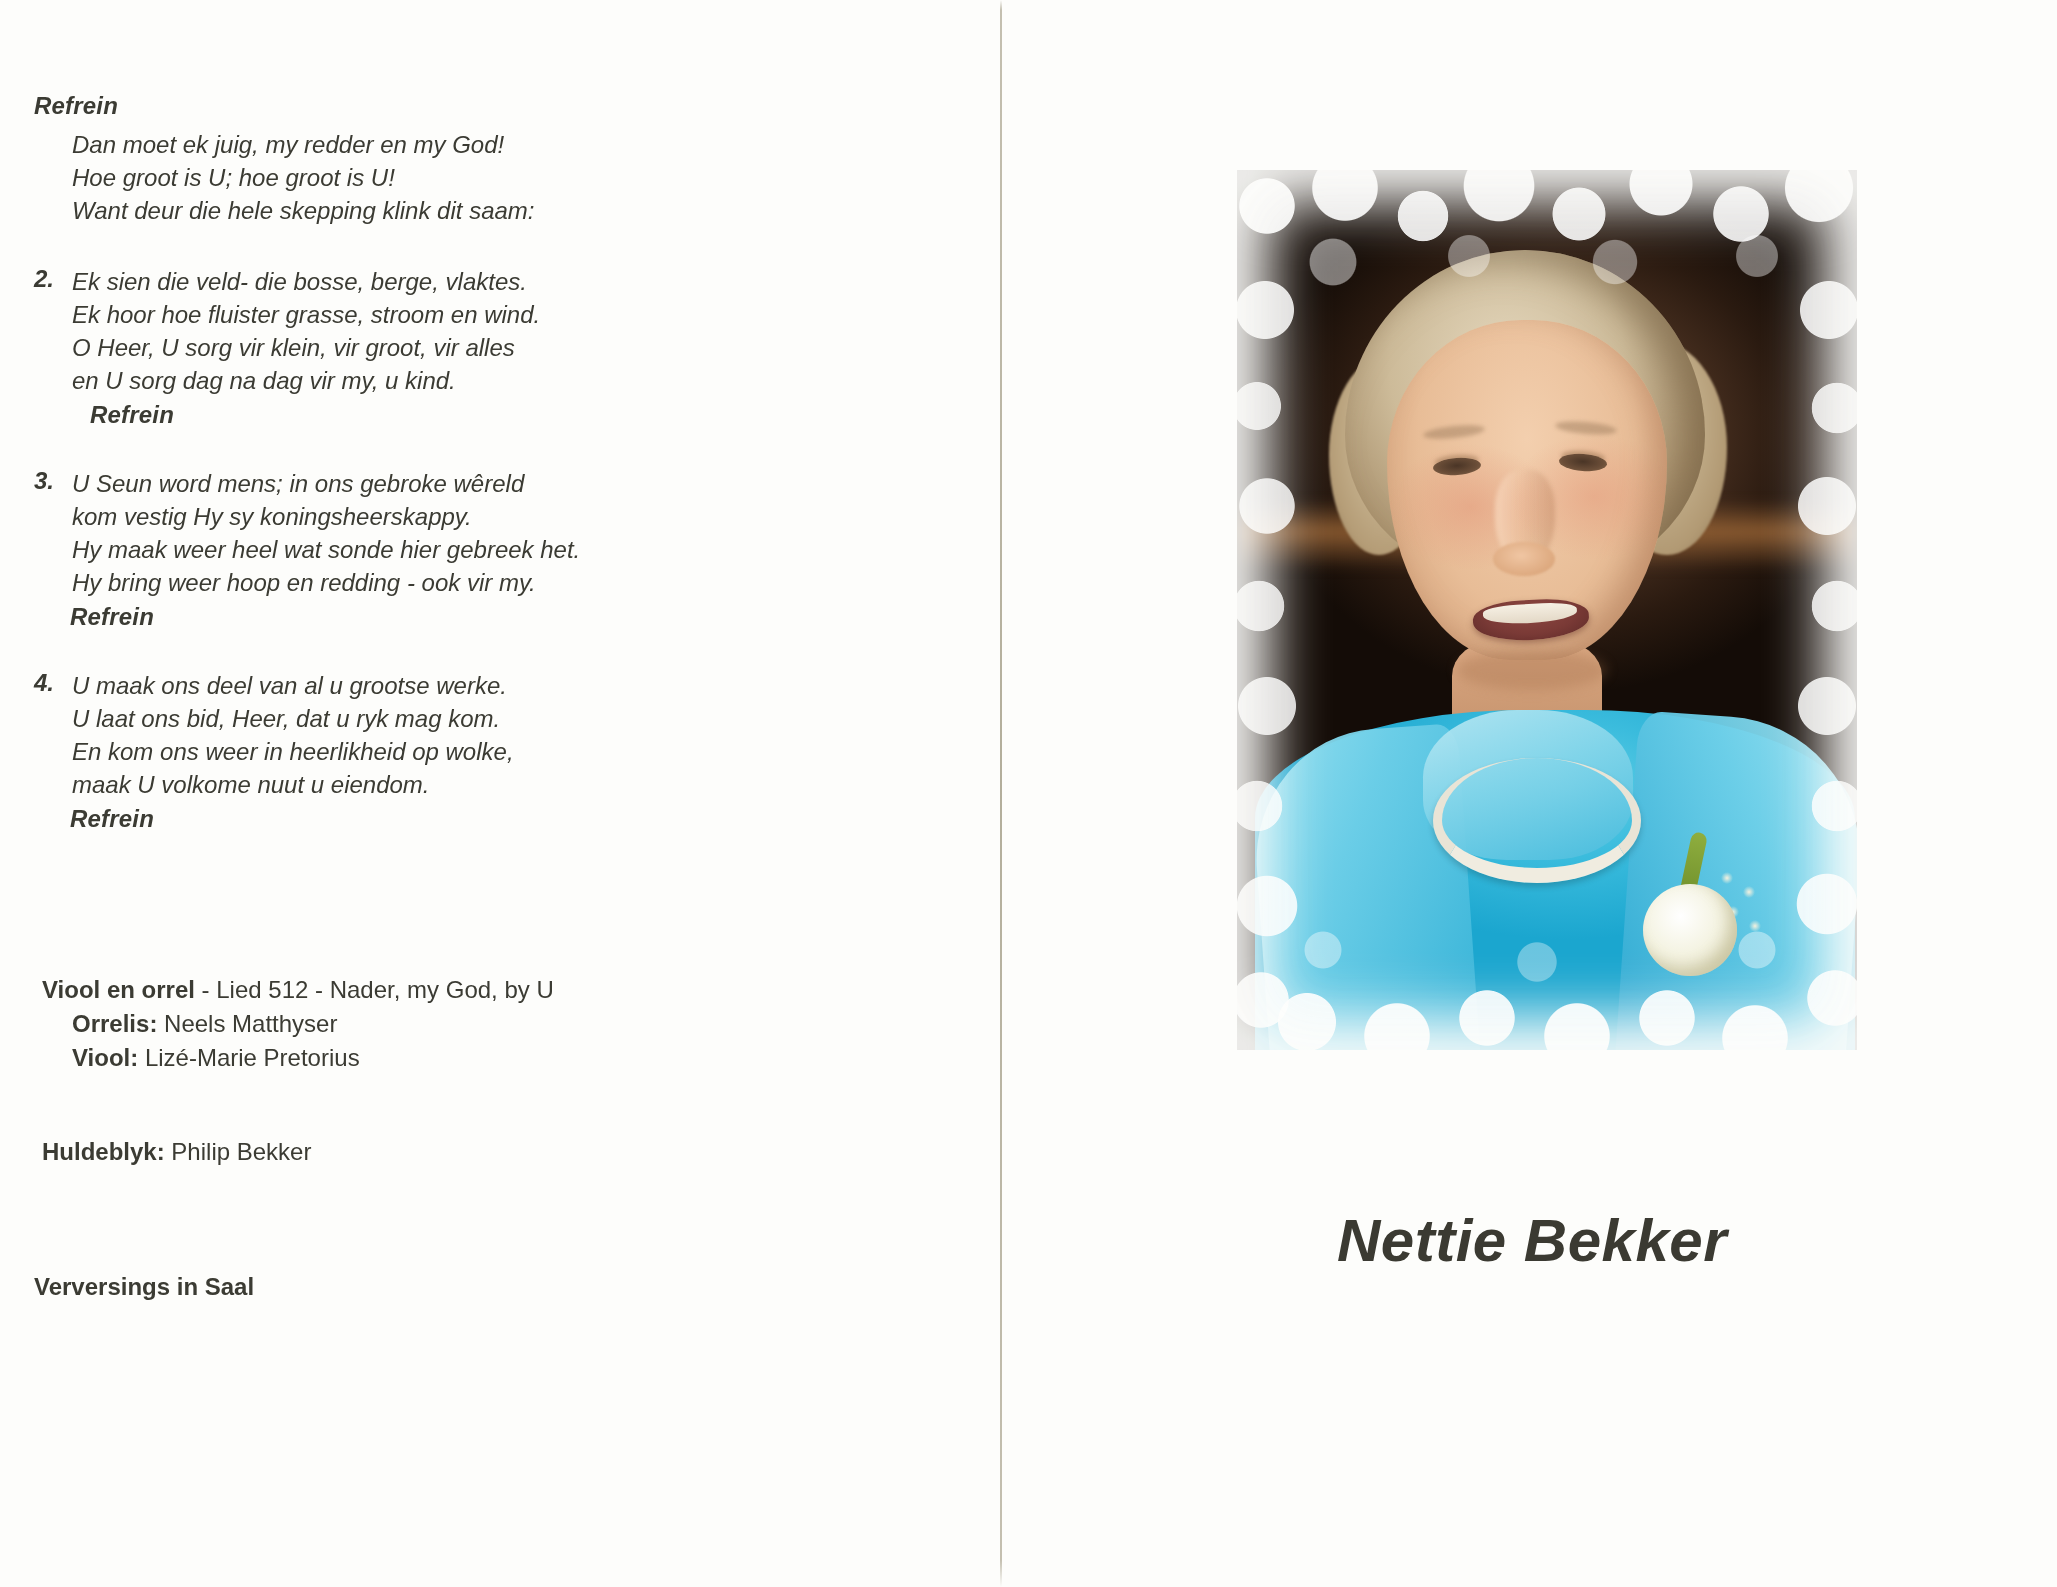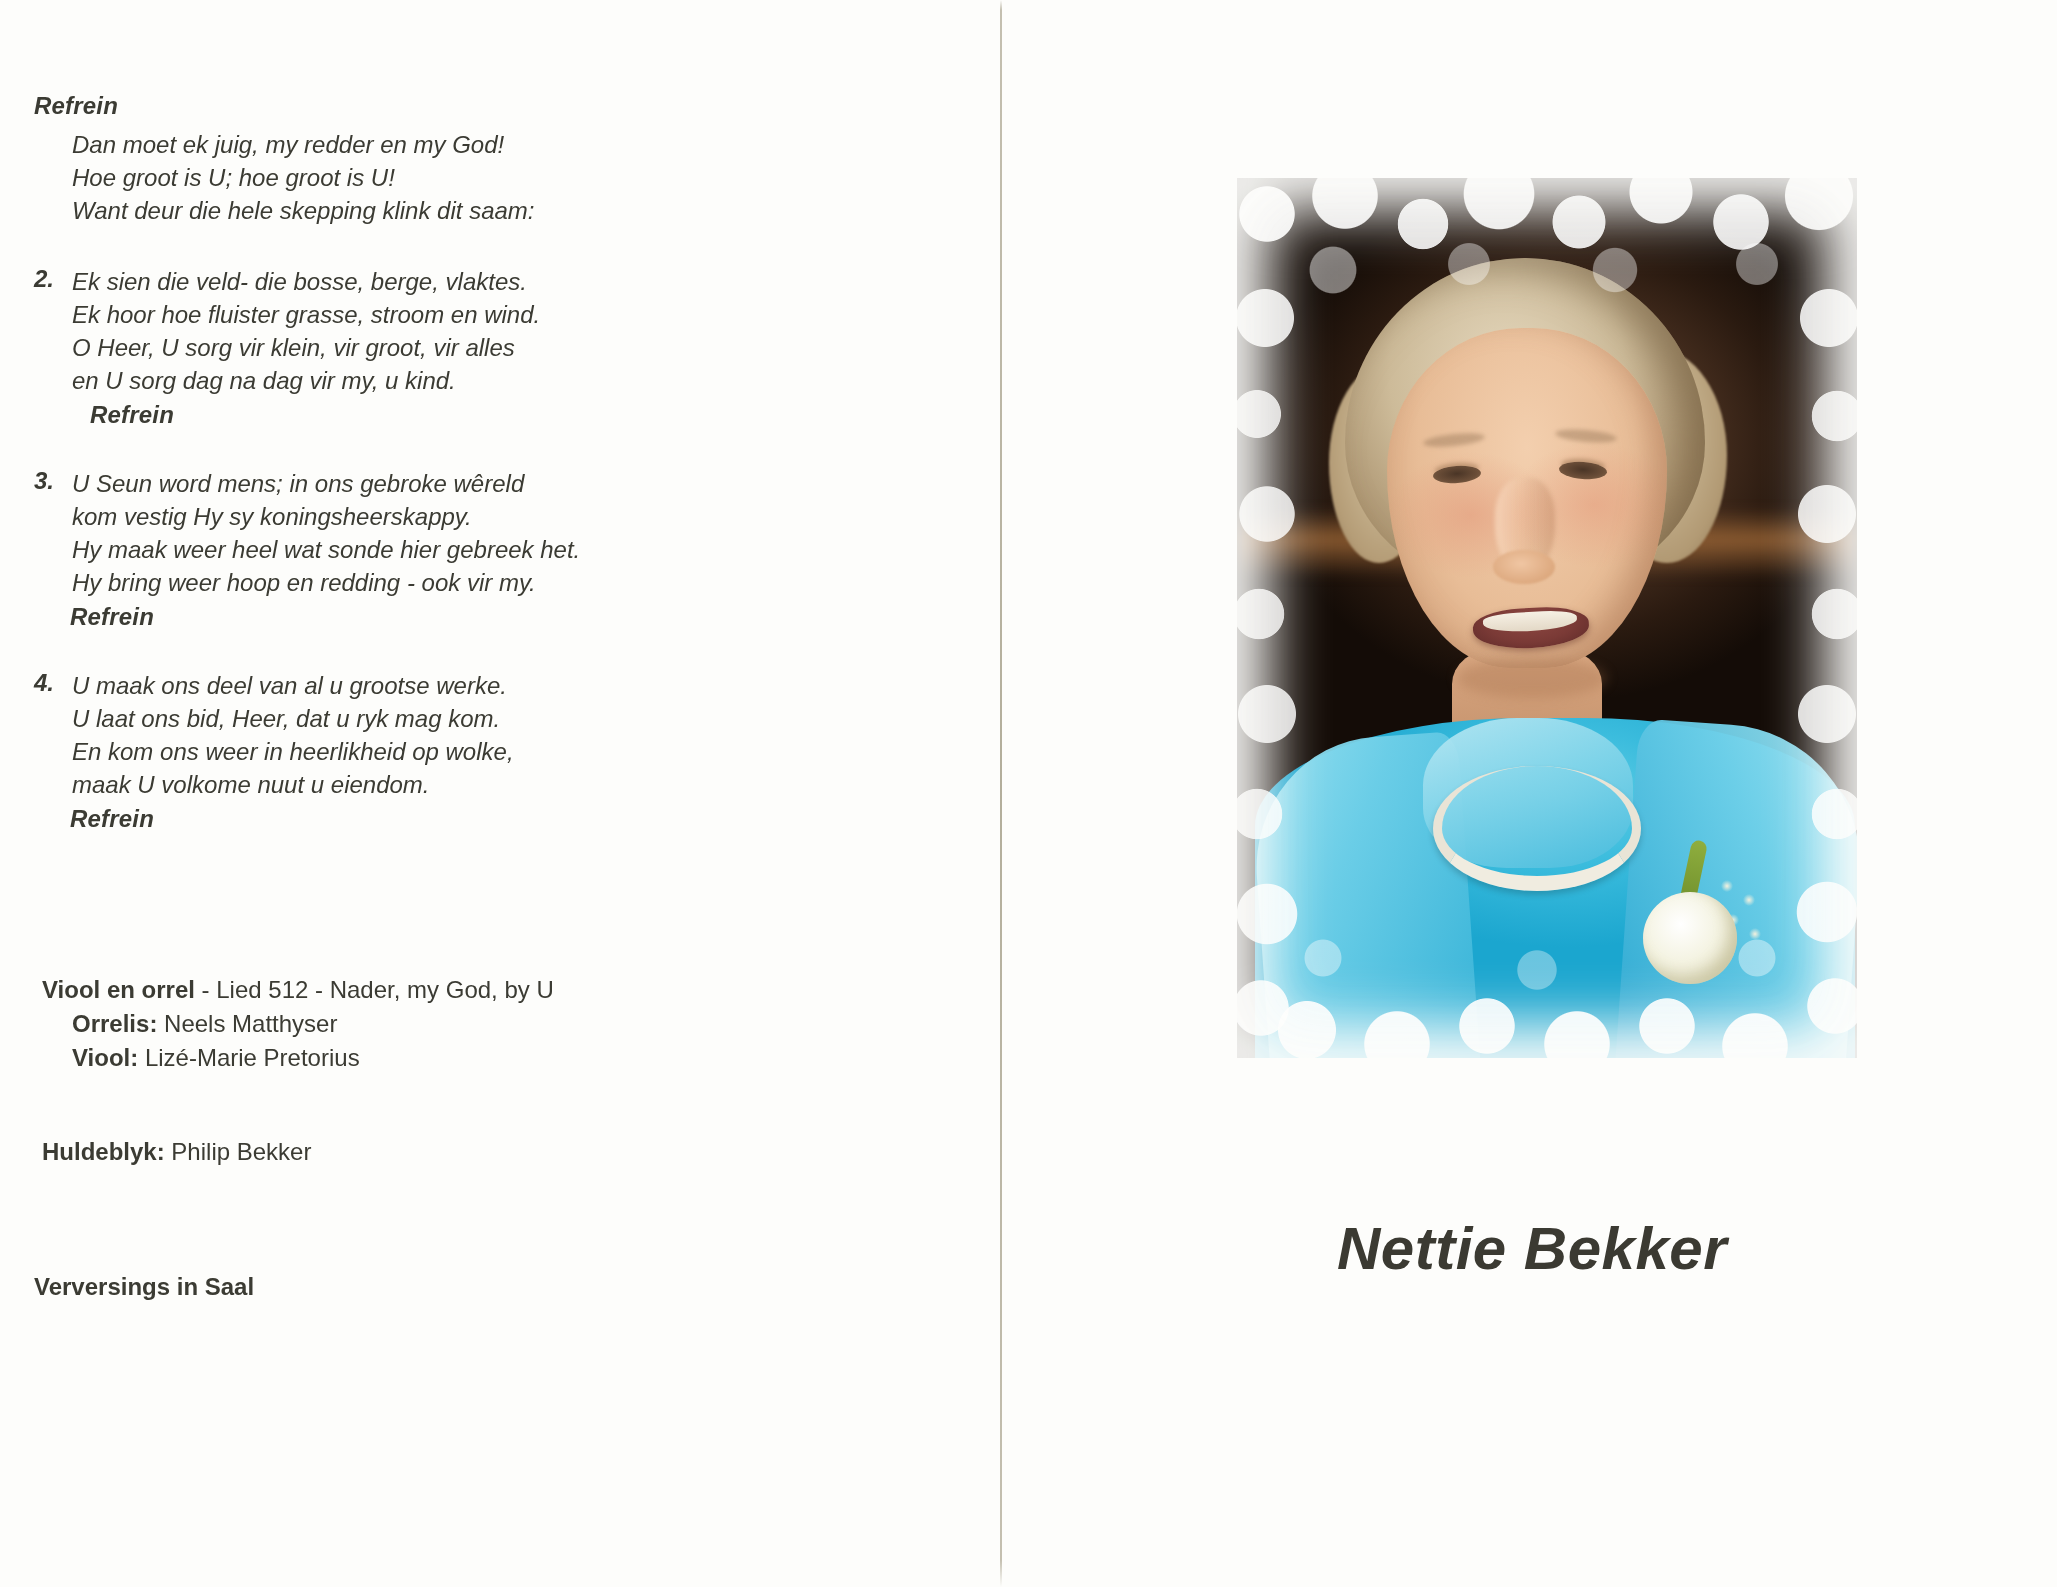--- a/index.html
+++ b/index.html
@@ -114,21 +114,21 @@
   .credit-line.sub { margin-left: 38px; }
 
   .spacer-60 { height: 60px; }
   .spacer-44 { height: 44px; }
   .spacer-72 { height: 72px; }
 
   
   .right-panel {
     position: absolute;
     left: 1002px;
-    top: 8px;
+    top: 0;
     width: 1055px;
     height: 1551px;
   }
 
   .photo-frame {
     position: absolute;
     left: 235px;
     top: 170px;
     width: 620px;
     height: 880px;

